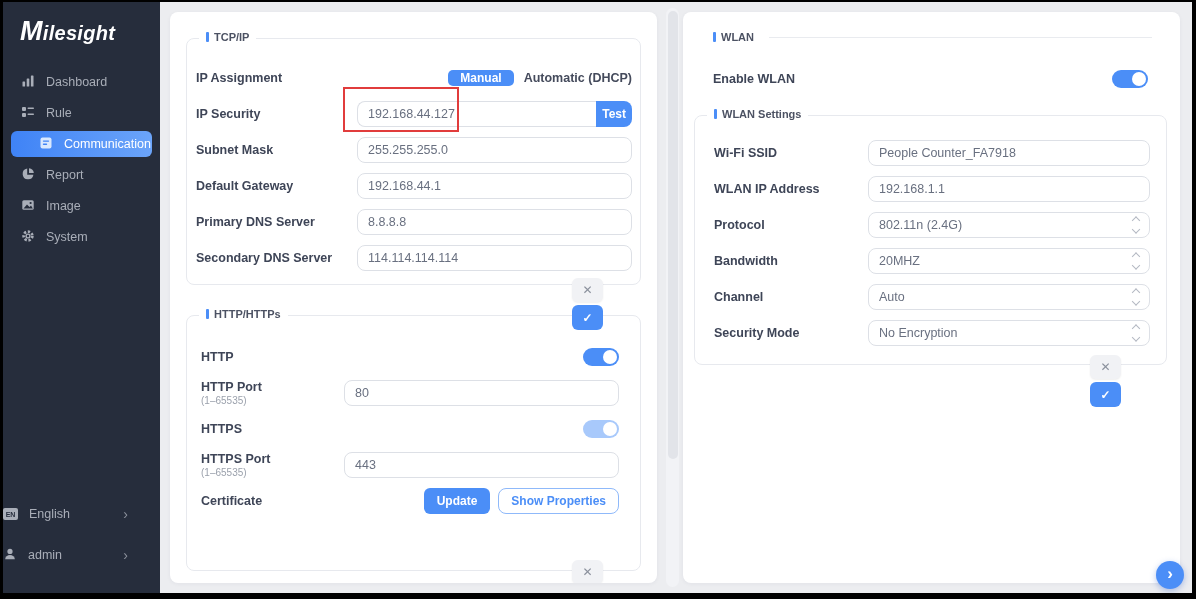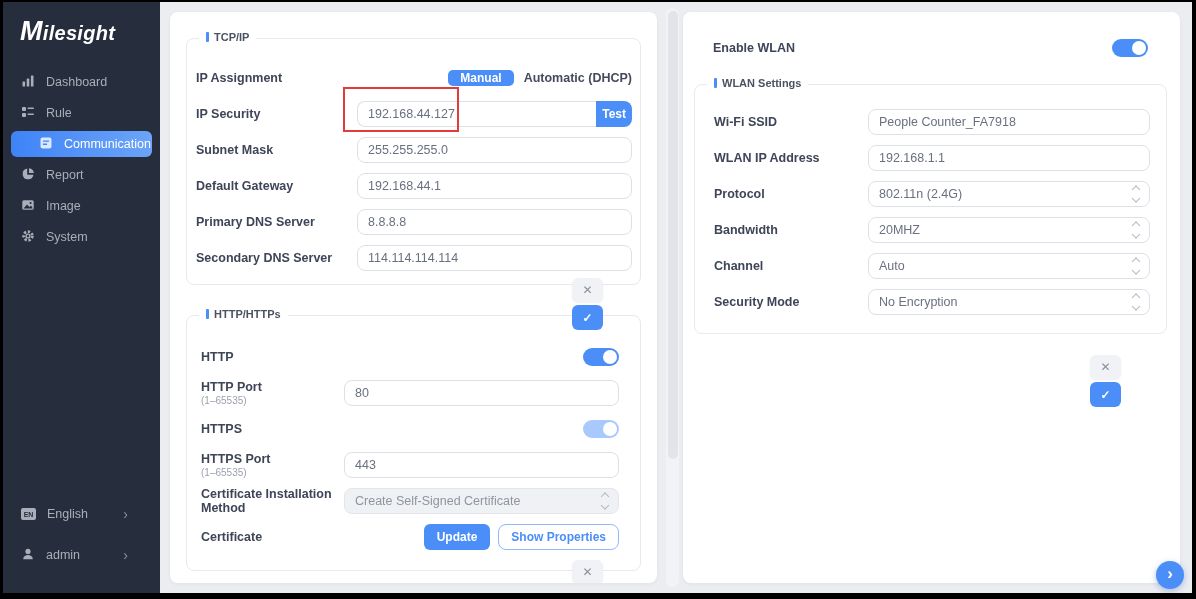--- a/index.html
+++ b/index.html
@@ -9,21 +9,21 @@
 
   
   .sidebar{width:157px;background:#262d3c;display:flex;flex-direction:column;flex-shrink:0;}
   .logo{margin:14px 0 0 17px;height:40px;color:#fff;font-style:italic;font-weight:600;font-size:20px;letter-spacing:.3px;}
   .logo .big{font-size:27px;font-weight:700;}
   .nav{margin-top:8px;}
   .nav-item{display:flex;align-items:center;gap:11px;height:26px;margin:5px 0 0 0;padding-left:18px;color:#a9aeb8;font-size:12.5px;cursor:pointer;}
   .nav-item.active{background:linear-gradient(90deg,#3f83f6,#6ba4f9);border-radius:6px;margin:5px 8px 0 8px;padding-left:28px;color:#fff;}
   .nav-item svg{flex-shrink:0;}
   .sidebar-bottom{margin-top:auto;margin-bottom:10px;}
-  .srow{display:flex;align-items:center;gap:11px;height:26px;margin-bottom:15px;padding-left:18px;color:#a9aeb8;font-size:12.5px;cursor:pointer;}
+  .srow{display:flex;align-items:center;gap:11px;height:26px;margin-bottom:15px;color:#a9aeb8;font-size:12.5px;cursor:pointer;}
   .srow .chev-r{margin-left:auto;margin-right:32px;color:#8b909b;font-size:14px;line-height:1;}
   .en-badge{width:15px;height:12px;background:#a9aeb8;color:#262d3c;border-radius:2px;font-size:7px;font-weight:700;display:flex;align-items:center;justify-content:center;}
 
   
   .main{flex:1;position:relative;background:#ecedf0;overflow:hidden;}
   .card{position:absolute;top:10px;background:#fff;border-radius:8px;box-shadow:0 1px 4px rgba(30,40,70,.05);overflow:hidden;}
   .card-left{left:10px;width:487px;height:571px;padding:26px 16px 0 16px;box-sizing:border-box;}
   .card-right{left:523px;width:497px;height:571px;box-sizing:border-box;}
 
   
@@ -266,32 +266,20 @@
             </span>
           </div>
 
           <div class="row">
             <span class="flabel"><span>HTTPS Port</span><span class="sub">(1–65535)</span></span>
             <span class="ctrl">
               <input class="tinput" value="443" style="">
             </span>
           </div>
 
-          <div class="row">
-            <span class="flabel">Certificate Installation Method</span>
-            <span class="ctrl">
-              <span class="select disabled">
-                <span>Create Self-Signed Certificate</span>
-                <span class="spinner">
-                    <span class="chev-up"></span>
-                    <span class="chev-down"></span>
-                  </span>
-              </span>
-            </span>
-          </div>
 
           <div class="row">
             <span class="flabel">Certificate</span>
             <span class="ctrl right">
               <button class="btn-update">Update</button>
               <button class="btn-showprops">Show Properties</button>
             </span>
           </div>
         </div>
 
@@ -304,20 +292,25 @@
 
         <div class="red-box"></div>
       </div>
 
       <div class="vscroll">
         <div class="vscroll-thumb"></div>
       </div>
 
       <div class="card card-right">
 
+        <div class="wlan-header">
+          <span class="legend-bar"></span>
+          <span>WLAN</span>
+          <span class="hline"></span>
+        </div>
 
         <div class="enable-row">
           <span class="flabel">Enable WLAN</span>
           <span class="toggle">
               <span class="knob"></span>
             </span>
         </div>
 
         <div class="group wlan-group">
           <div class="group-legend">

